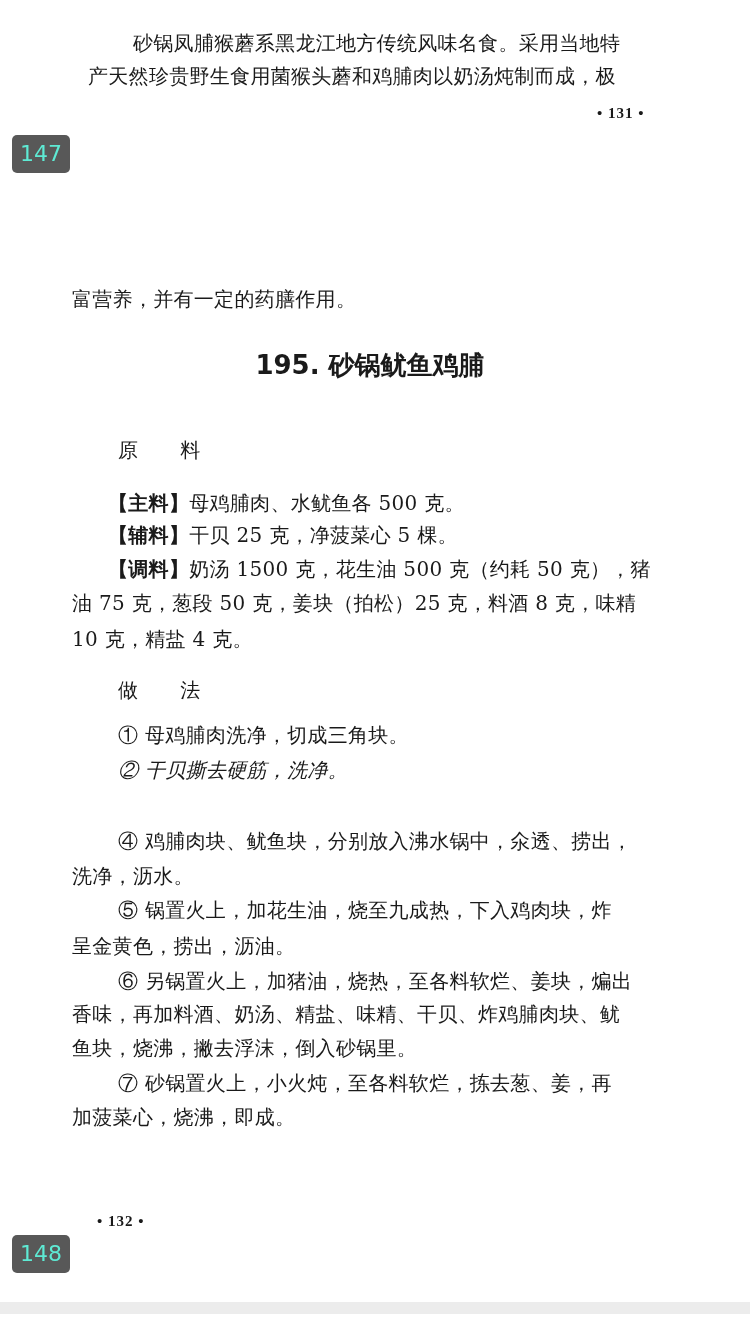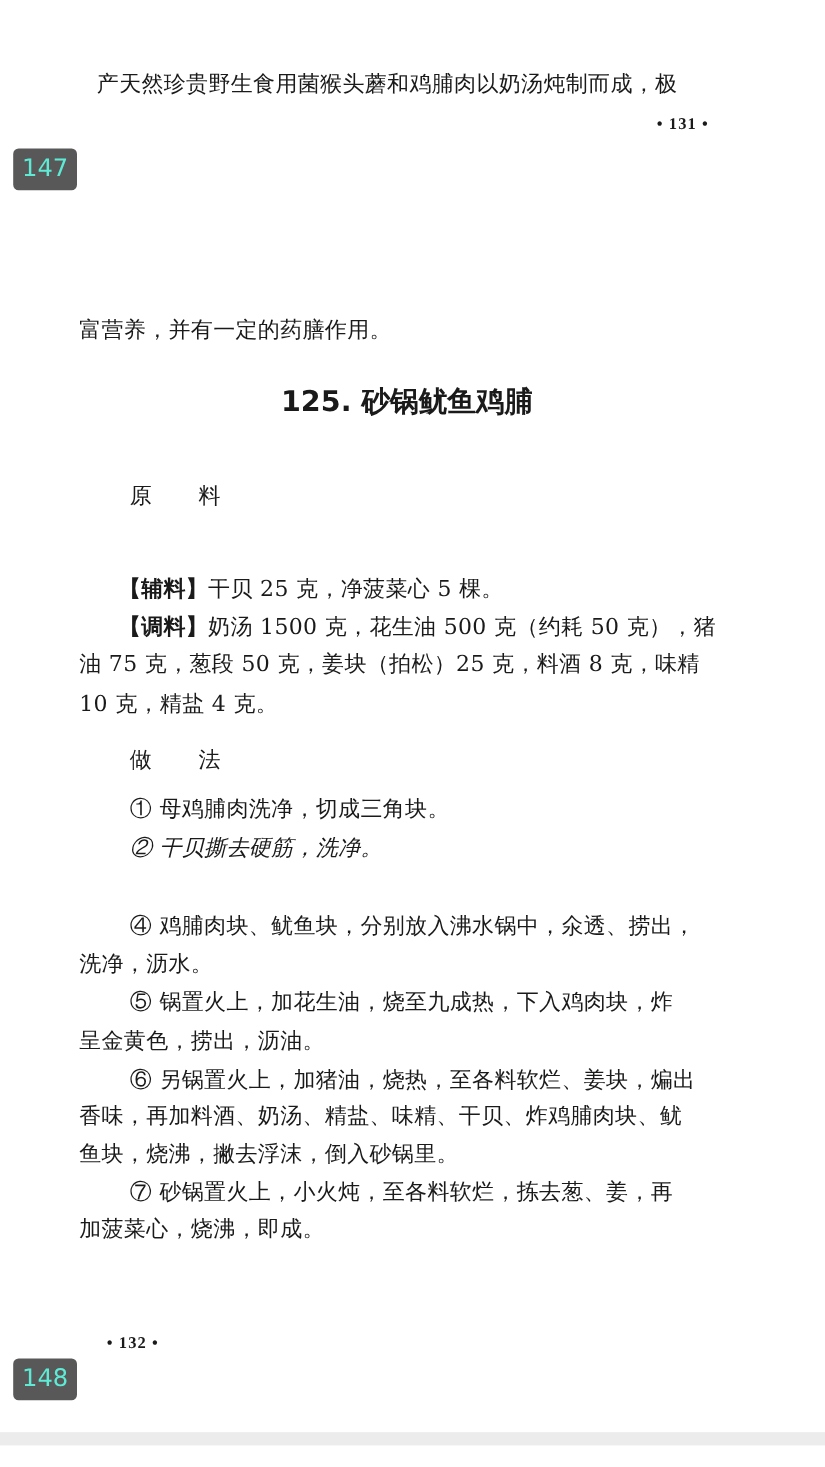--- a/index.html
+++ b/index.html
@@ -20,32 +20,36 @@
   }
   .pno { position:absolute; font-size:15px; font-weight:bold; letter-spacing:1px; font-family:"Liberation Serif", serif; }
   .title { position:absolute; left:0; width:740px; text-align:center; font-size:26px; font-weight:bold; font-family:"DejaVu Sans", "Liberation Sans", sans-serif; }
   .section { position:absolute; font-size:20px; letter-spacing:18px; }
   .tag { font-weight:bold; font-family:"DejaVu Sans", "Liberation Sans", sans-serif; }
 </style>
 </head>
 <body>
 
 <div class="page" style="top:0;height:185px;">
+  <div class="line" style="left:133px;top:31px;">砂锅凤脯猴蘑系黑龙江地方传统风味名食。采用当地特</div>
   <div class="line" style="left:88px;top:64px;">产天然珍贵野生食用菌猴头蘑和鸡脯肉以奶汤炖制而成，极</div>
   <div class="pno" style="left:597px;top:105px;">• 131 •</div>
   <div class="badge" style="top:135px;">147</div>
 </div>
 <div class="sep" style="top:185px;height:12px;"></div>
 
 <div class="page" style="top:180px;height:1105px;">
   <div class="line" style="left:72px;top:107px;">富营养，并有一定的药膳作用。</div>
-  <div class="title" style="top:168px;">125. 砂锅鱿鱼鸡脯</div>
+  <div class="title" style="top:168px;">195. 砂锅鱿鱼鸡脯</div>
 
   <div class="section" style="left:118px;top:257px;">原 料</div>
 
+  <div class="line" style="left:108px;top:311px;">
+    <span class="tag">【主料】</span><span>母鸡脯肉、水鱿鱼各 500 克。</span>
+  </div>
   <div class="line" style="left:108px;top:343px;">
     <span class="tag">【辅料】</span><span>干贝 25 克，净菠菜心 5 棵。</span>
   </div>
   <div class="line" style="left:108px;top:377px;">
     <span class="tag">【调料】</span><span>奶汤 1500 克，花生油 500 克（约耗 50 克），猪</span>
   </div>
   <div class="line" style="left:72px;top:411px;">油 75 克，葱段 50 克，姜块（拍松）25 克，料酒 8 克，味精</div>
   <div class="line" style="left:72px;top:447px;">10 克，精盐 4 克。</div>
 
   <div class="section" style="left:118px;top:497px;">做 法</div>

